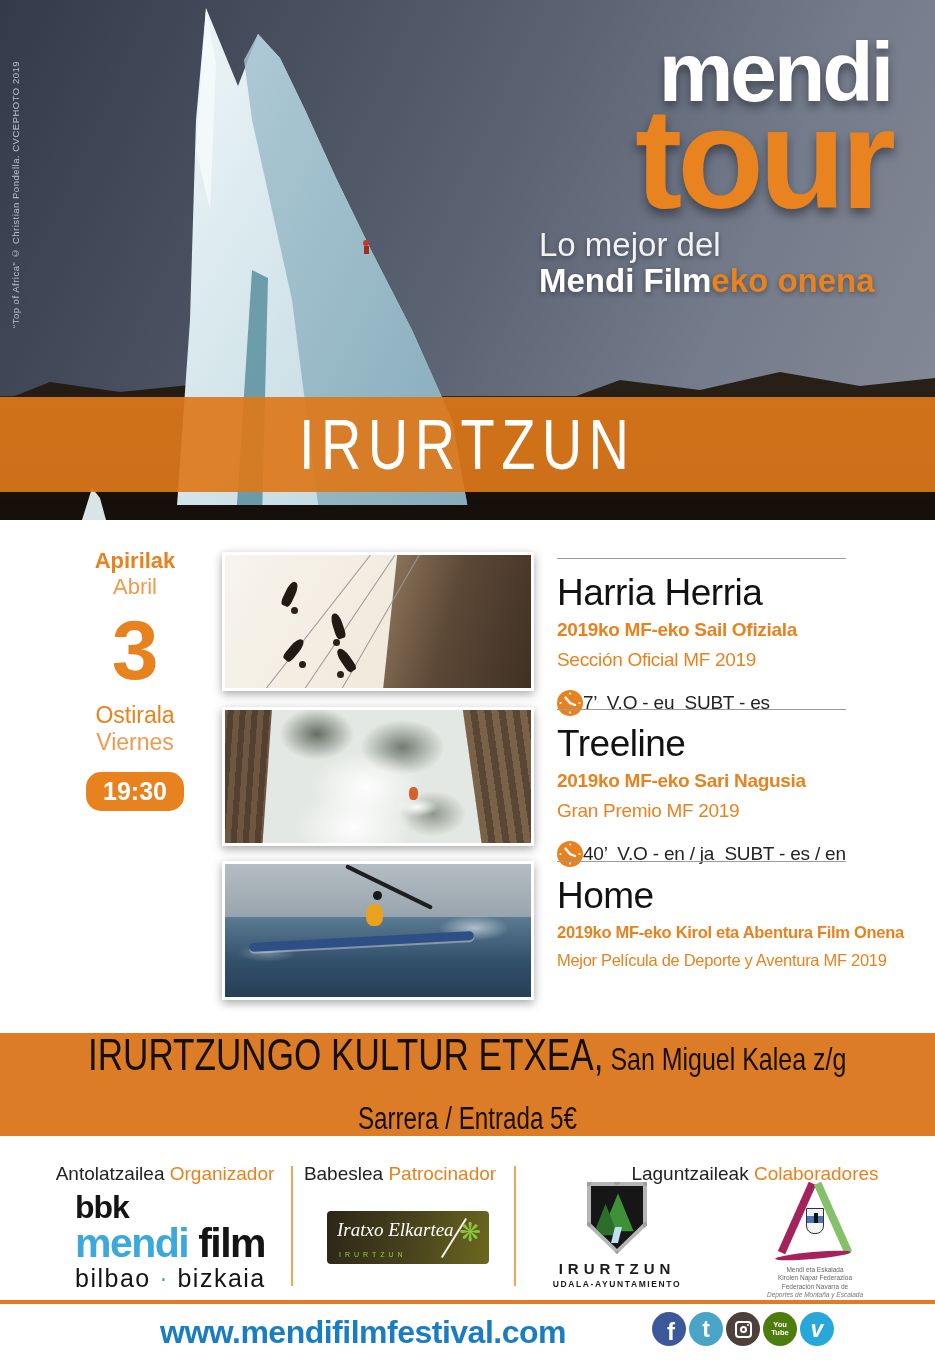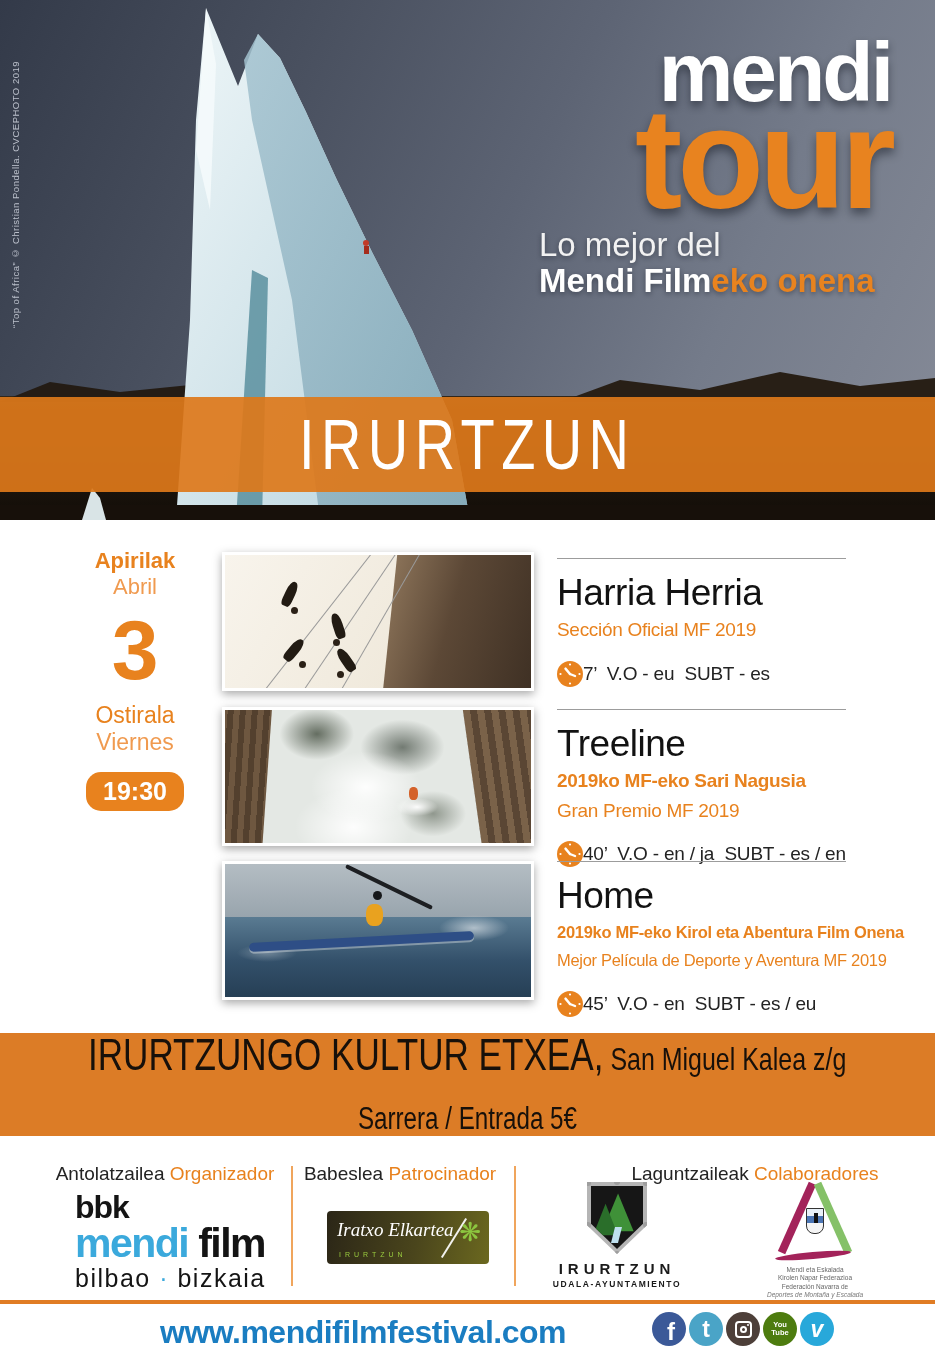--- a/index.html
+++ b/index.html
@@ -262,20 +262,21 @@
       <div class="t3-kayak"></div>
       <div class="t3-paddle"></div>
       <div class="t3-torso"></div>
       <div class="t3-head"></div>
     </div>
   </div>
 
   <article class="film" id="film0">
     <div class="rule"></div>
     <h2 class="film-title">Harria Herria</h2>
+    <div class="award award-eu">2019ko MF-eko Sail Ofiziala</div>
     <div class="award">Sección Oficial MF 2019</div>
     <div class="duration-row">
       <svg width="26" height="26" viewBox="0 0 26 26">
         <circle cx="13" cy="13" r="13" fill="#e8821e"></circle>
         <line x1="13" y1="13" x2="13" y2="6" stroke="#fff" stroke-width="2.4" stroke-linecap="round" transform="rotate(-40 13 13)"></line>
         <line x1="13" y1="13" x2="18" y2="15" stroke="#fff" stroke-width="2.4" stroke-linecap="round"></line>
         <circle cx="13" cy="3.5" r="1.1" fill="#fff"></circle>
           <circle cx="13" cy="22.5" r="1.1" fill="#fff"></circle>
         <circle cx="3.5" cy="13" r="1.1" fill="#fff"></circle>
           <circle cx="22.5" cy="13" r="1.1" fill="#fff"></circle>
@@ -301,32 +302,20 @@
       </svg>
       <span class="duration">40’  V.O - en / ja  SUBT - es / en</span>
     </div>
   </article>
 
   <article class="film small" id="film2">
     <div class="rule"></div>
     <h2 class="film-title">Home</h2>
     <div class="award award-eu">2019ko MF-eko Kirol eta Abentura Film Onena</div>
     <div class="award">Mejor Película de Deporte y Aventura MF 2019</div>
-    <div class="duration-row">
-      <svg width="26" height="26" viewBox="0 0 26 26">
-        <circle cx="13" cy="13" r="13" fill="#e8821e"></circle>
-        <line x1="13" y1="13" x2="13" y2="6" stroke="#fff" stroke-width="2.4" stroke-linecap="round" transform="rotate(-40 13 13)"></line>
-        <line x1="13" y1="13" x2="18" y2="15" stroke="#fff" stroke-width="2.4" stroke-linecap="round"></line>
-        <circle cx="13" cy="3.5" r="1.1" fill="#fff"></circle>
-          <circle cx="13" cy="22.5" r="1.1" fill="#fff"></circle>
-        <circle cx="3.5" cy="13" r="1.1" fill="#fff"></circle>
-          <circle cx="22.5" cy="13" r="1.1" fill="#fff"></circle>
-      </svg>
-      <span class="duration">45’  V.O - en  SUBT - es / eu</span>
-    </div>
   </article>
 
   <section class="venue-banner">
     <div class="venue-line1"><span>IRURTZUNGO KULTUR ETXEA,</span><span class="addr"> San Miguel Kalea z/g</span></div>
     <div class="venue-line2"><span>Sarrera</span><span> / Entrada 5€</span></div>
   </section>
 
   <div class="footer-head" id="fh1"><span class="eu">Antolatzailea </span><span class="es">Organizador</span></div>
   <div class="footer-head" id="fh2"><span class="eu">Babeslea </span><span class="es">Patrocinador</span></div>
   <div class="footer-head" id="fh3"><span class="eu">Laguntzaileak </span><span class="es">Colaboradores</span></div>

